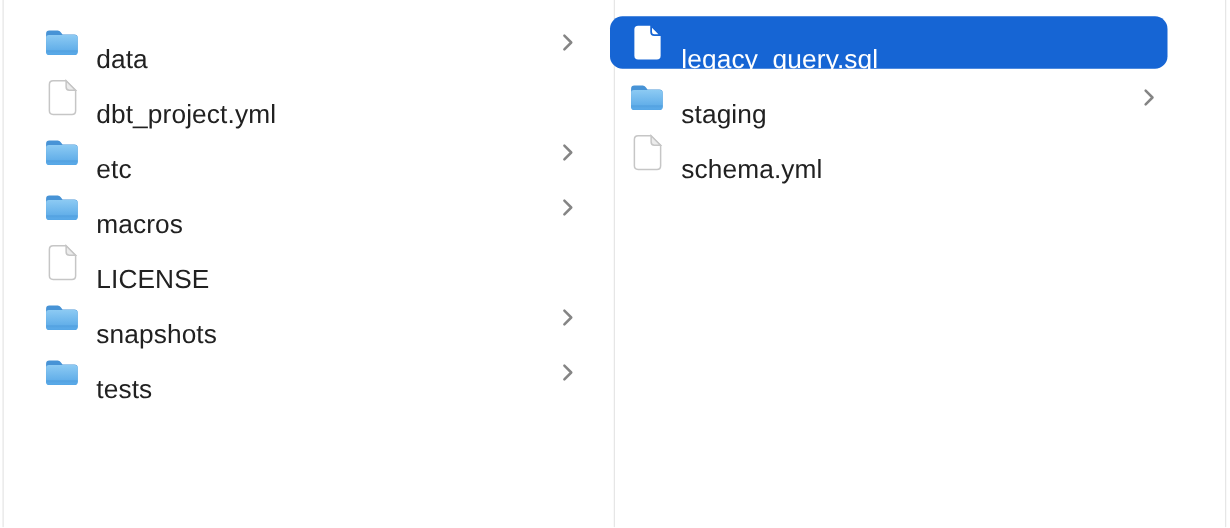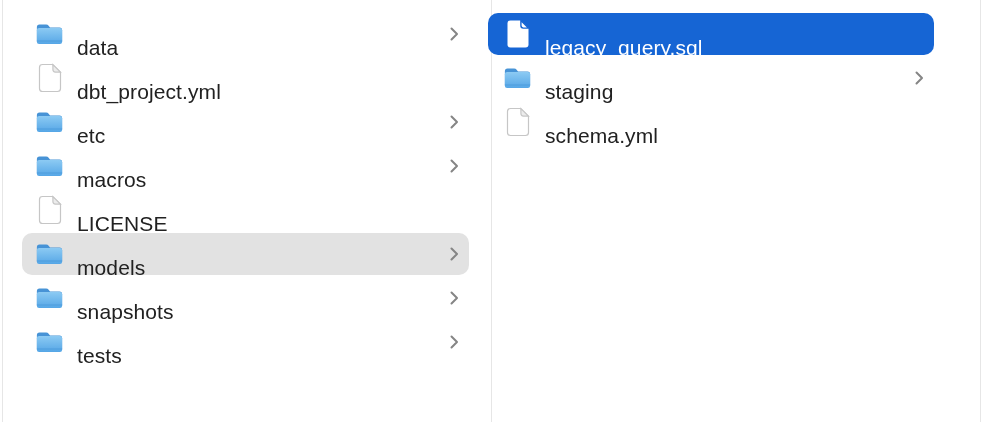--- a/index.html
+++ b/index.html
@@ -144,42 +144,20 @@
       </div>
       <div class="row">
         <span class="icon">
           <svg class="icon-file" width="24" height="30" viewBox="0 0 24 30" xmlns="http://www.w3.org/2000/svg">
     <path class="page" d="M1.5 4.5 q0 -3 3 -3 h10.2 l7.8 7.8 V25.5 q0 3 -3 3 H4.5 q-3 0 -3 -3 Z"></path>
     <path class="fold" d="M14.9 1.6 l7.5 7.5 h-5 q-2.5 0 -2.5 -2.5 Z"></path>
   </svg>
         </span>
         <span class="label">LICENSE</span>
       </div>
-      <div class="row sel-secondary">
-        <span class="pill"></span>
-        <span class="icon">
-          <svg width="27" height="23" viewBox="0 0 31 26" xmlns="http://www.w3.org/2000/svg">
-    <defs>
-      <linearGradient id="fgrad-0-5" x1="0" y1="0" x2="0" y2="1">
-        <stop offset="0" class="fg-light" stop-color="#8ccaf3"></stop>
-        <stop offset="1" class="fg-dark" stop-color="#55a6e6"></stop>
-      </linearGradient>
-    </defs>
-    <path class="folder-tab" d="M1 20 V4.5 Q1 1.5 4 1.5 h7.6 q1.9 0 2.9 1.4 l1.6 2.2 H27 q3 0 3 3 V20 q0 3 -3 3 H4 q-3 0 -3 -3 Z" fill="#4793d6"></path>
-    <rect class="folder-body" x="1" y="5.6" width="29" height="18.4" rx="2.6" fill="url(#fgrad-0-5)"></rect>
-    <rect x="1" y="19.5" width="29" height="2" fill="#4c9cdd" opacity="0.55"></rect>
-  </svg>
-        </span>
-        <span class="label">models</span>
-        <span class="chevron">
-          <svg width="10" height="16" viewBox="0 0 10 16" xmlns="http://www.w3.org/2000/svg">
-    <polyline points="2.5,2.5 8,8 2.5,13.5" fill="none" stroke="#858585" stroke-width="2" stroke-linecap="round" stroke-linejoin="round"></polyline>
-  </svg>
-        </span>
-      </div>
       <div class="row">
         <span class="icon">
           <svg width="27" height="23" viewBox="0 0 31 26" xmlns="http://www.w3.org/2000/svg">
     <defs>
       <linearGradient id="fgrad-0-7" x1="0" y1="0" x2="0" y2="1">
         <stop offset="0" class="fg-light" stop-color="#8ccaf3"></stop>
         <stop offset="1" class="fg-dark" stop-color="#55a6e6"></stop>
       </linearGradient>
     </defs>
     <path class="folder-tab" d="M1 20 V4.5 Q1 1.5 4 1.5 h7.6 q1.9 0 2.9 1.4 l1.6 2.2 H27 q3 0 3 3 V20 q0 3 -3 3 H4 q-3 0 -3 -3 Z" fill="#4793d6"></path>

